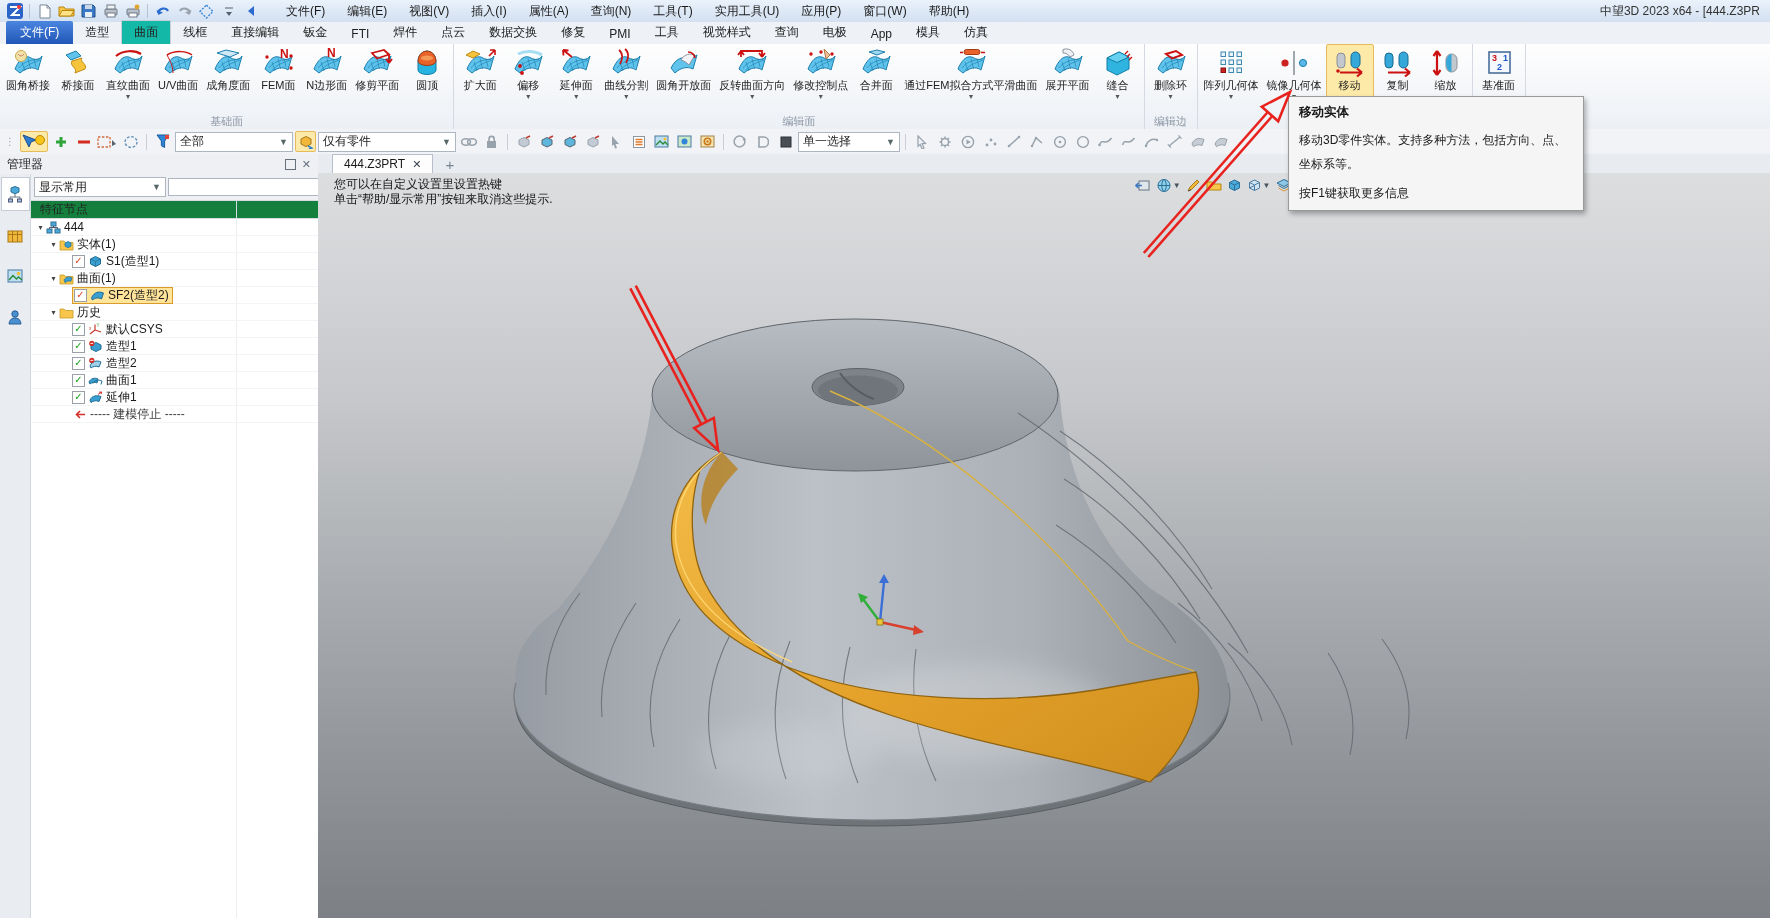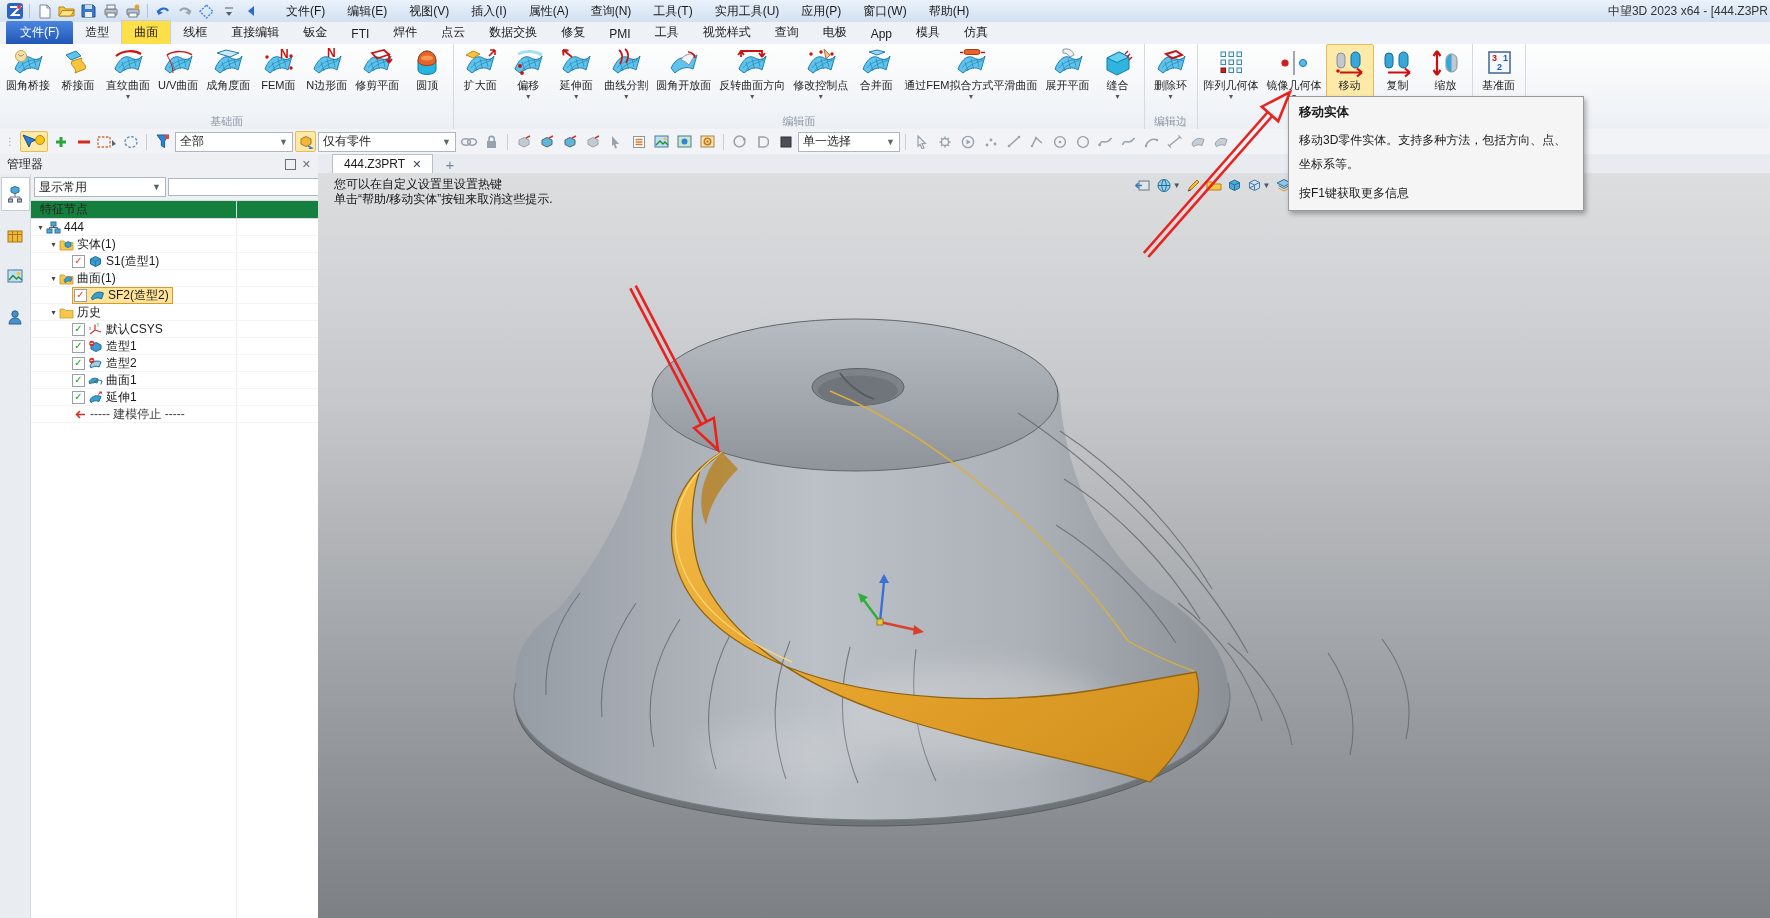--- a/index.html
+++ b/index.html
@@ -10,29 +10,29 @@
 
   
   .titlebar{position:absolute;left:0;top:0;right:0;height:22px;
     background:linear-gradient(#eaf2fb,#d2e0f1);border-bottom:1px solid #c2cedc;
     display:flex;align-items:center;}
   .qa{display:flex;align-items:center;gap:3px;padding:0 5px;}
   .qi{width:19px;height:18px;display:flex;align-items:center;justify-content:center;}
   .qsep{width:1px;height:14px;background:#b9c4d2;margin:0 2px;}
   .menus{display:flex;margin-left:10px;}
   .menu-item{padding:2px 11px;white-space:nowrap;}
-  .win-title{margin-left:auto;padding-right:2px;color:#333;white-space:nowrap;overflow:hidden;}
+  .win-title{margin-left:auto;padding-right:10px;color:#333;white-space:nowrap;overflow:hidden;}
 
   
   .tabrow{position:absolute;top:22px;left:0;right:0;height:22px;background:#eef1f6;
     border-bottom:1px solid #c9cfd9;display:flex;align-items:flex-end;}
   .rtab{padding:3px 12px;white-space:nowrap;color:#222;}
   .rtab.file{background:linear-gradient(#4a86e0,#2156b6);color:#fff;margin-left:6px;
     border-radius:2px 2px 0 0;padding:3px 14px;}
-  .rtab.active{background:#fde047;border:1px solid #c9cfd9;border-bottom:1px solid #fff;margin-bottom:-1px;}
+  .rtab.active{background:#14b8a6;border:1px solid #c9cfd9;border-bottom:1px solid #fff;margin-bottom:-1px;}
 
   
   .ribbon{position:absolute;top:44px;left:0;right:0;height:85px;
     background:linear-gradient(#fefefe,#ecf0f5);border-bottom:1px solid #cdd3dc;
     display:flex;align-items:stretch;overflow:hidden;}
   .rgroup{display:flex;flex-direction:column;border-right:1px solid #d5dae2;padding:0 2px;}
   .rbtns{display:flex;flex:1;align-items:flex-start;}
   .rbtn{display:flex;flex-direction:column;align-items:center;min-width:40px;
     padding:2px 3px 0 3px;border:1px solid transparent;border-radius:2px;background:none;cursor:default;}
   .rbtn .ric{width:34px;height:30px;margin-top:1px;}
@@ -996,21 +996,21 @@
     <div class="doctab">
       <span>444.Z3PRT</span>
       <span class="x">✕</span>
     </div>
     <span class="newtab">+</span>
   </div>
 
   <div class="viewport">
     <div class="hints">
       <div>您可以在自定义设置里设置热键</div>
-      <div>单击“帮助/移动实体”按钮来取消这些提示.</div>
+      <div>单击“帮助/显示常用”按钮来取消这些提示.</div>
     </div>
     <div class="vtb">
         <span class="vti">
           <svg width="17" height="15" viewBox="0 0 17 15">
             <rect x="5" y="3" width="10" height="9" fill="#dfe6ec" stroke="#6a7582"></rect>
             <path d="M8 7.5 H1.5 m0 0 l3 -2.5 M1.5 7.5 l3 2.5" stroke="#3a7ac0" stroke-width="1.4" fill="none"></path>
           </svg>
         </span>
         <span class="vti">
           <svg width="16" height="15" viewBox="0 0 16 15">

